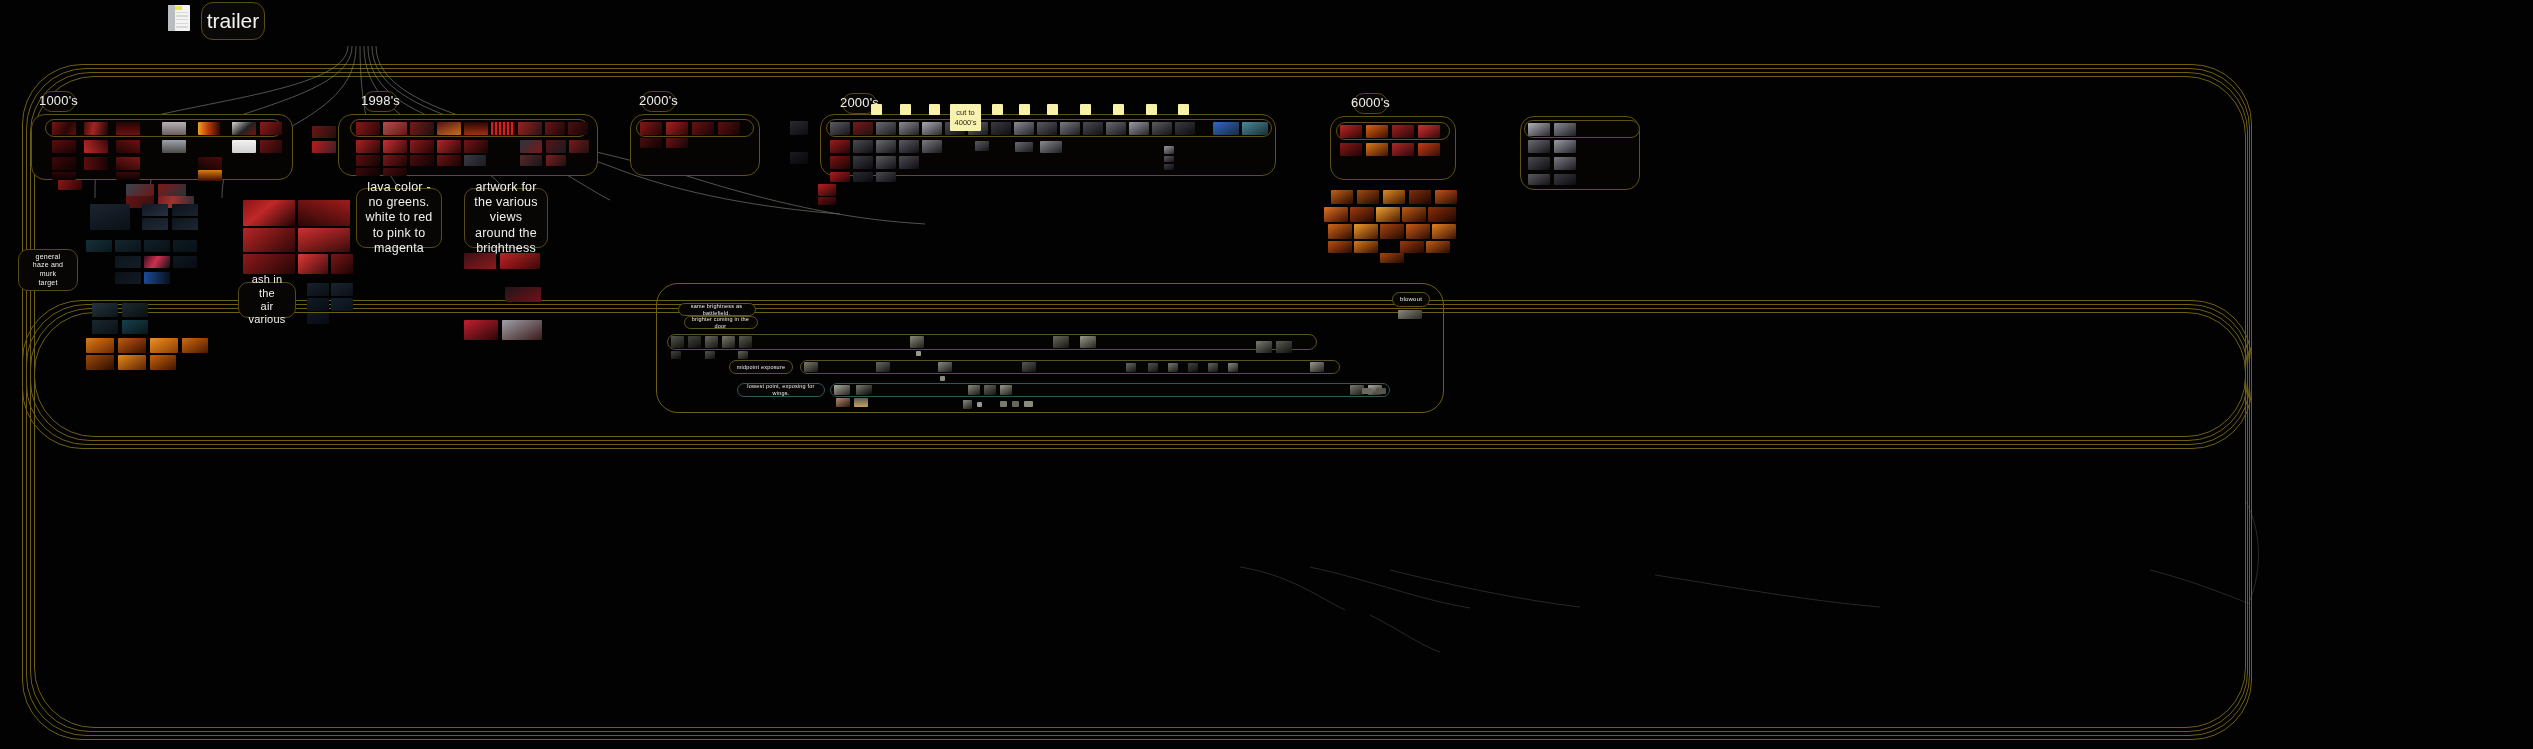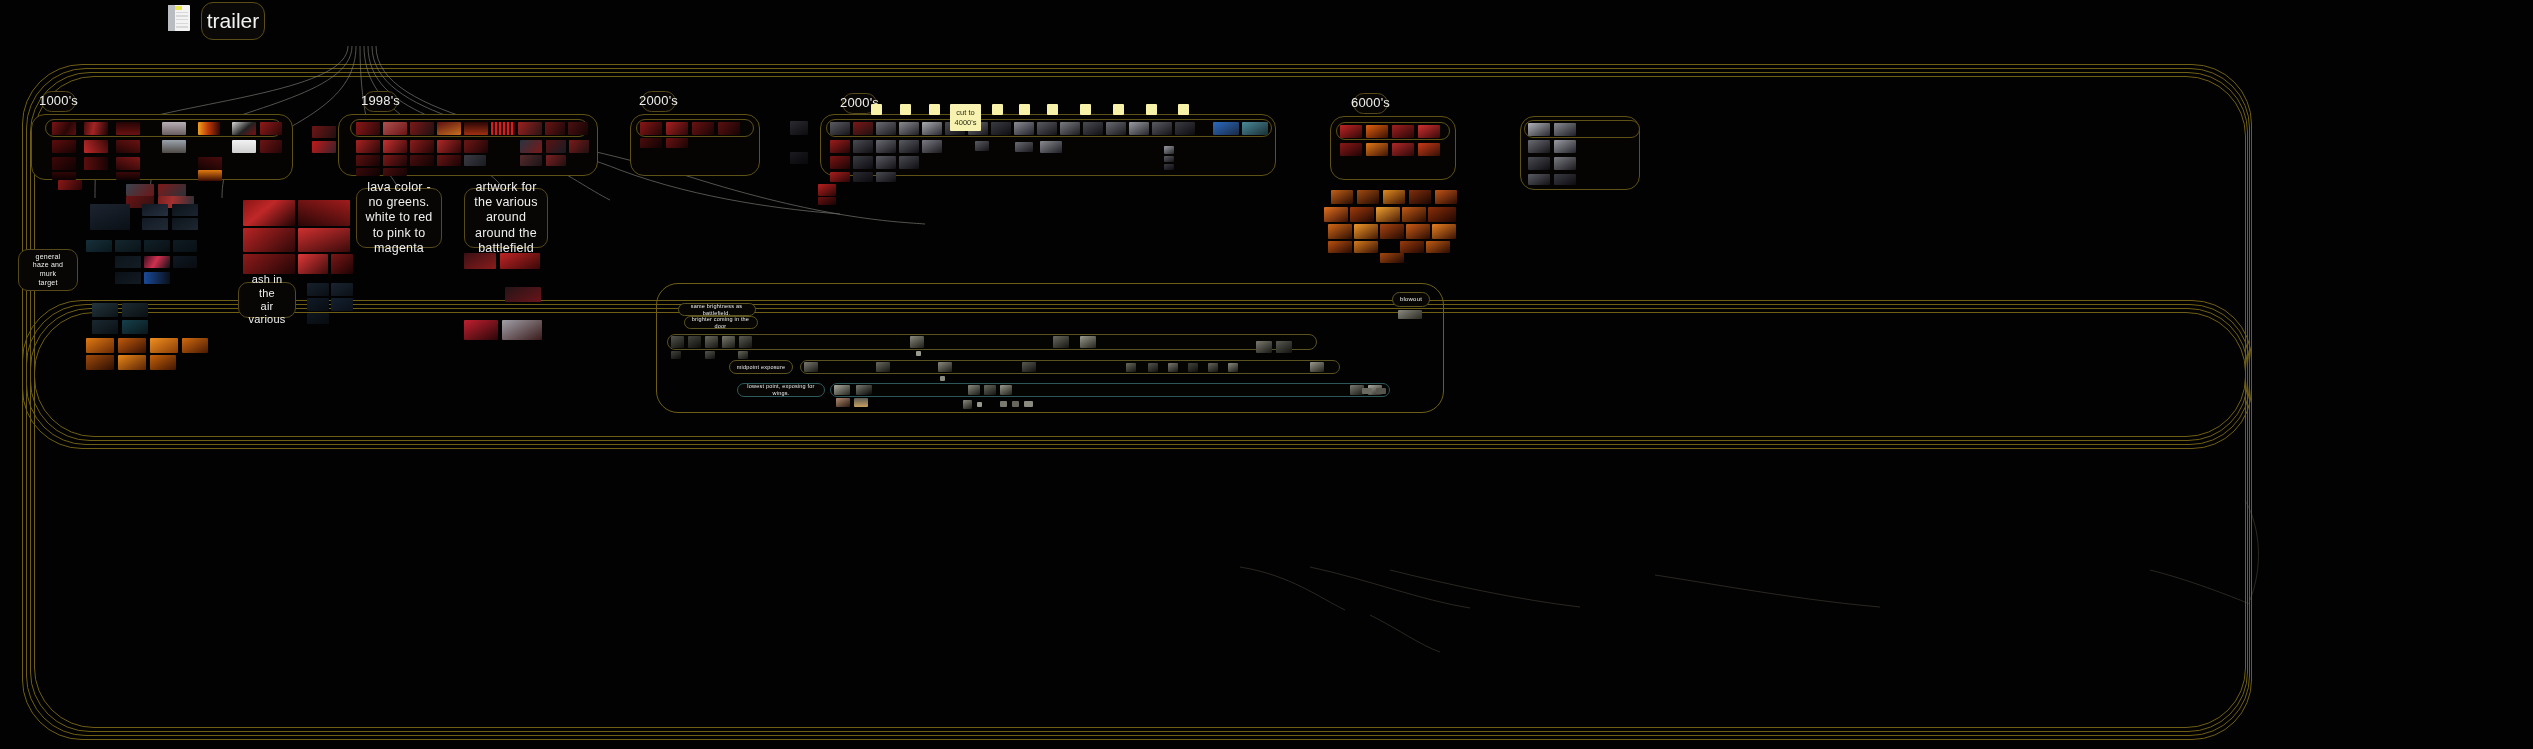--- a/index.html
+++ b/index.html
@@ -294,21 +294,21 @@
 
   <div class="chip note" style="left:238px; top:282px; width:58px; height:36px; font-size:11px;">
     <span>ash in the
 air various</span>
   </div>
 
   <div class="chip note" style="left:356px; top:188px; width:86px; height:60px;">
     <span>lava color - no greens. white to red to pink to magenta</span>
   </div>
   <div class="chip note" style="left:464px; top:188px; width:84px; height:60px;">
-    <span>artwork for the various around around the battlefield</span>
+    <span>artwork for the various views around the brightness</span>
   </div>
 
   <div class="thumb" style="left:464px; top:253px; width:32px; height:16px; background:linear-gradient(150deg,#3a1014,#8a1c1c);"></div>
   <div class="thumb" style="left:500px; top:253px; width:40px; height:16px; background:linear-gradient(150deg,#c02424,#3a0808);"></div>
   <div class="thumb" style="left:505px; top:287px; width:36px; height:15px; background:linear-gradient(150deg,#241418,#6a1418);"></div>
   <div class="thumb" style="left:464px; top:320px; width:34px; height:20px; background:linear-gradient(150deg,#c02030,#2a0608);"></div>
   <div class="thumb" style="left:502px; top:320px; width:40px; height:20px; background:linear-gradient(150deg,#a0a0a8,#3a1a1a);"></div>
 
   <div class="chip big" style="left:641px; top:91px; width:35px; height:21px;">
     <span>2000's</span>

